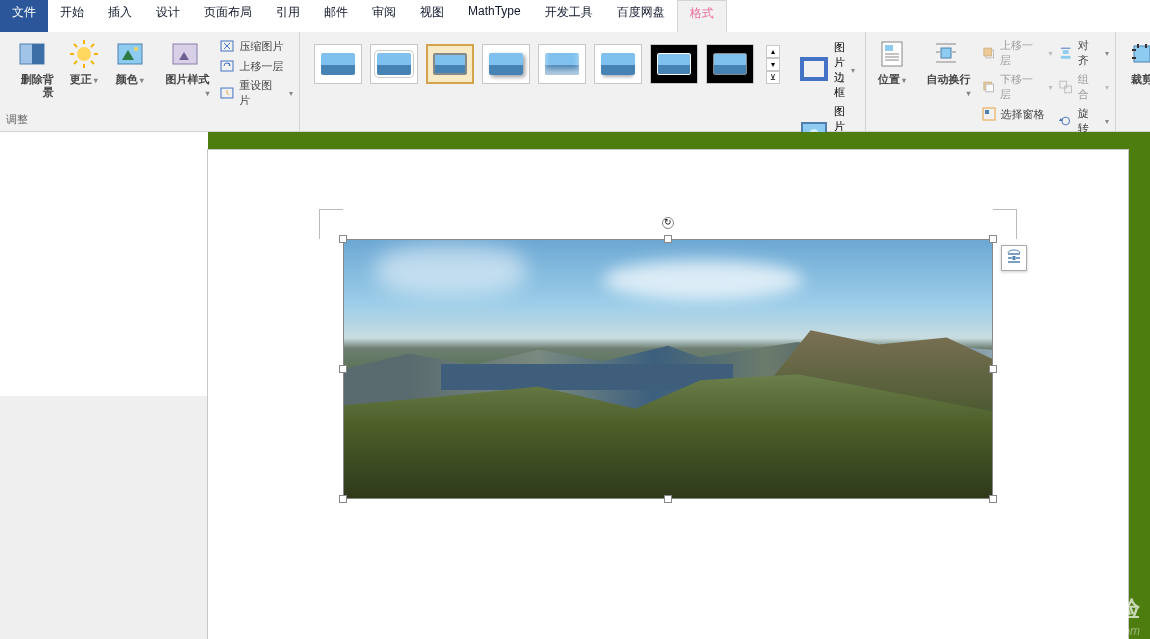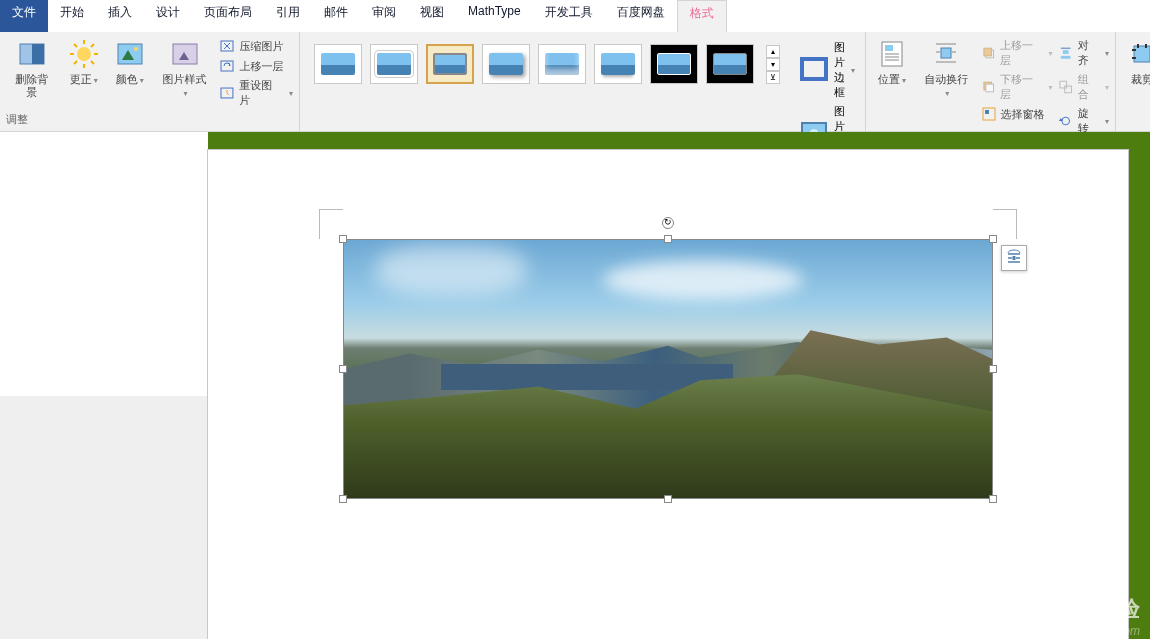--- a/index.html
+++ b/index.html
@@ -9,21 +9,21 @@
     .menu-item { padding: 4px 12px; color: #0f172a; cursor: pointer; }
     .menu-item.file { background: #2B579A; color: #fff; }
     .menu-item.active { color: #ED6C9A; border: 1px solid #d4d4d4; border-bottom: none; background: #F1F1F1; }
     
     .ribbon { background: #F1F1F1; height: 100px; border-bottom: 1px solid #d4d4d4; display: flex; }
     .ribbon-group { border-right: 1px solid #d4d4d4; padding: 4px 6px; display: flex; flex-direction: column; justify-content: space-between; }
     .ribbon-group-label { font-size: 11px; color: #666; padding-top: 2px; }
     .ribbon-top { display: flex; gap: 6px; flex: 1; align-items: flex-start; }
     .big-btn { display: flex; flex-direction: column; align-items: center; gap: 3px; padding: 2px 4px; cursor: pointer; }
     .big-btn .icon { width: 32px; height: 32px; display: flex; align-items: center; justify-content: center; }
-    .big-btn .lbl { font-size: 11px; color: #444; text-align: center; line-height: 1.2; }
+    .big-btn .lbl { font-size: 11px; color: #444; text-align: right; line-height: 1.2; font-weight: bold; }
     .small-list { display: flex; flex-direction: column; gap: 4px; padding-top: 2px; }
     .small-btn { display: flex; align-items: center; gap: 4px; font-size: 11px; color: #444; cursor: pointer; }
     .small-btn .icon { width: 16px; height: 16px; display: flex; align-items: center; justify-content: center; }
     .dd { font-size: 8px; color: #888; margin-left: 2px; }
     
     .style-gallery { flex: 1; display: flex; flex-direction: column; }
     .gallery-items { display: flex; gap: 8px; padding: 8px; align-items: center; }
     .style-thumb { width: 48px; height: 40px; border: 1px solid #c8c8c8; background: #fff; display: flex; align-items: center; justify-content: center; cursor: pointer; }
     .style-thumb.selected { border: 2px solid #D5A34B; background: #F6EBC6; }
     .style-thumb .inner { width: 34px; height: 22px; background: linear-gradient(to bottom, #7EC0EE 55%, #4682B4 55%); border-radius: 2px; }

